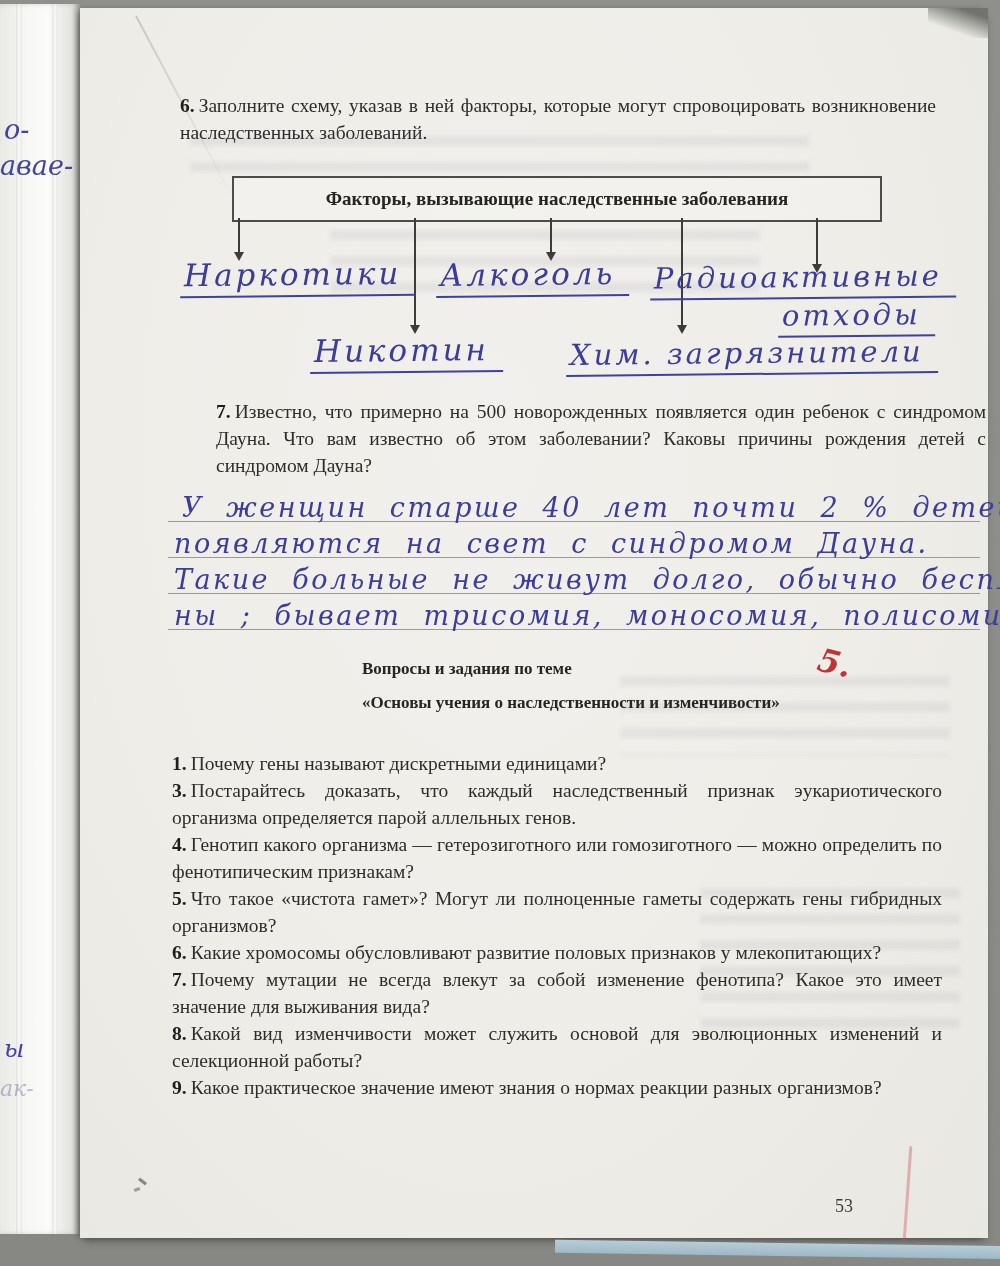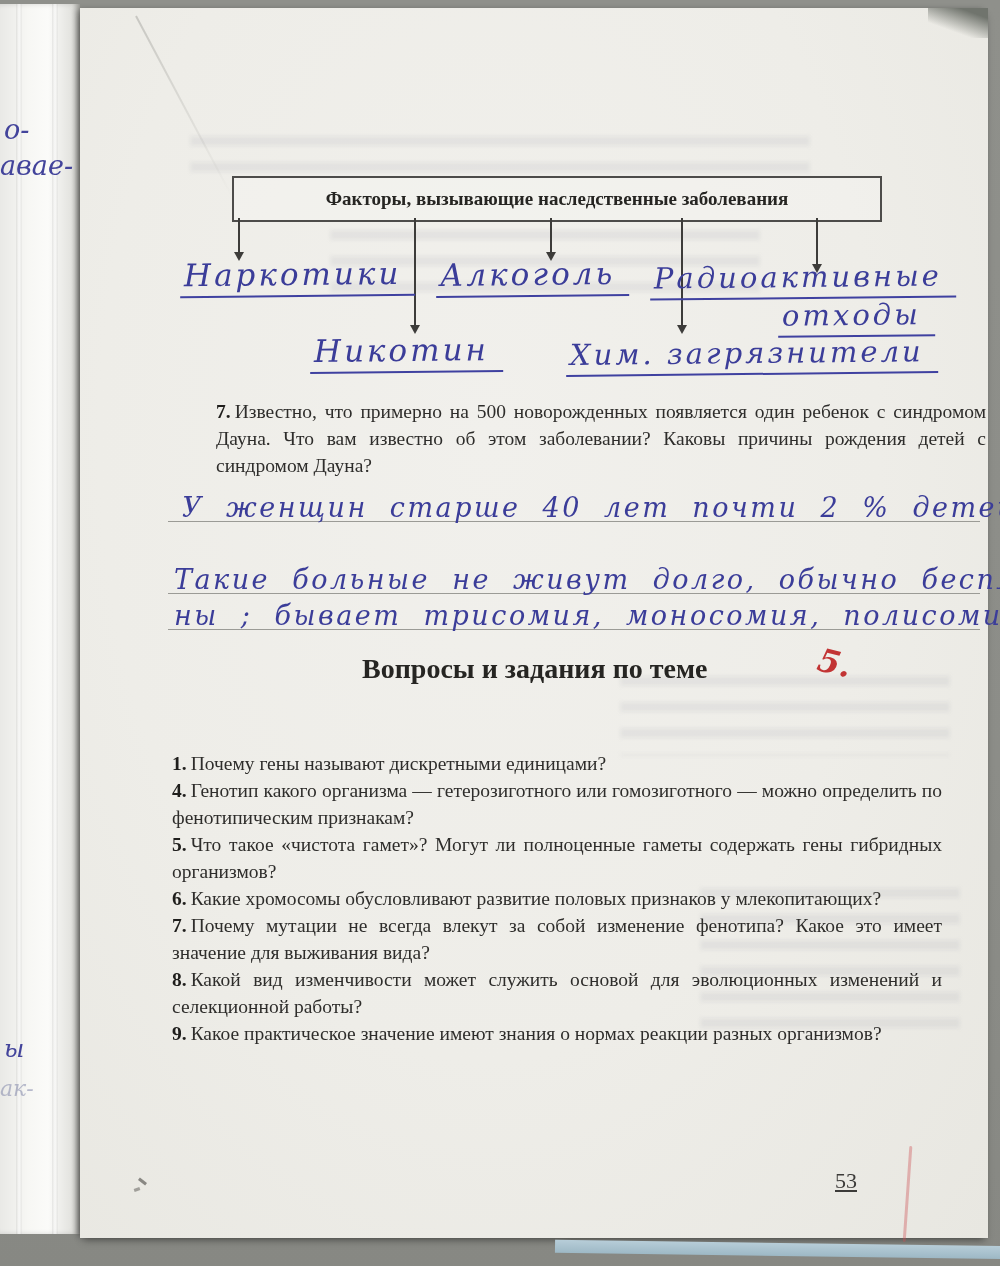--- a/index.html
+++ b/index.html
@@ -44,22 +44,22 @@
   .hw-word{font-size:31px;letter-spacing:3px;border-bottom:2.5px solid #3f41a0;
      padding:0 14px 3px 4px;transform:rotate(-.6deg);}
   .ans-line{position:absolute;left:88px;width:812px;height:35px;
      border-bottom:1.5px solid #9b9b96;}
   .ans-line .hw{position:absolute;bottom:-2px;left:6px;font-size:27px;
      letter-spacing:2.5px;word-spacing:11px;}
   .grade{position:absolute;left:738px;top:636px;color:#c23434;
      font-family:"DejaVu Serif",serif;font-style:italic;font-size:32px;
      transform:rotate(14deg);font-weight:700;}
   .heading{position:absolute;left:282px;top:644px;width:480px;
-     font-weight:700;font-size:28px;line-height:34px;color:#262522;text-align:left;}
-  .pagenum{position:absolute;left:755px;top:1160px;font-size:22px;color:#3c3b39;text-decoration:underline;}
+     font-weight:700;font-size:17px;line-height:34px;color:#262522;text-align:left;}
+  .pagenum{position:absolute;left:755px;top:1188px;font-size:18px;color:#3c3b39;}
   .mnote{font-family:"DejaVu Serif",serif;font-style:italic;color:#43449b;position:absolute;white-space:nowrap;}
   .red-streak{position:absolute;left:826px;top:1138px;width:3px;height:96px;
      background:rgba(205,80,85,.38);transform:rotate(4deg);border-radius:2px;}
   .tick{position:absolute;left:58px;top:1172px;width:9px;height:3px;background:#55534f;
      transform:rotate(38deg);opacity:.65;}
   .tick2{position:absolute;left:54px;top:1180px;width:6px;height:3px;background:#55534f;
      transform:rotate(-20deg);opacity:.5;}
 </style>
 </head>
 <body>
@@ -77,20 +77,23 @@
 
   <div class="page">
     <div class="corner-dark"></div>
     <div class="crease"></div>
 
     <div class="ghost" style="left:110px;top:128px;width:620px;height:40px;"></div>
     <div class="ghost" style="left:250px;top:222px;width:430px;height:70px;"></div>
     <div class="ghost" style="left:540px;top:668px;width:330px;height:80px;"></div>
     <div class="ghost" style="left:620px;top:880px;width:260px;height:140px;"></div>
 
+    <p class="print qp" style="left:100px;top:84px;width:756px;">
+      <b>6.</b><span>Заполните схему, указав в ней факторы, которые могут спровоцировать возникновение наследственных заболеваний.</span>
+    </p>
 
     <div class="scheme-box">
       <span>Факторы, вызывающие наследственные заболевания</span>
     </div>
     <div class="arrow" style="left:158px;top:210px;height:34px"></div>
     <div class="arrow" style="left:334px;top:210px;height:107px"></div>
     <div class="arrow" style="left:470px;top:210px;height:34px"></div>
     <div class="arrow" style="left:601px;top:210px;height:107px"></div>
     <div class="arrow" style="left:736px;top:210px;height:46px"></div>
 
@@ -101,35 +104,40 @@
     <span class="hw hw-word" style="left:230px;top:324px;">Никотин</span>
     <span class="hw hw-word" style="left:486px;top:328px;font-size:29px;">Хим. загрязнители</span>
 
     <p class="print qp" style="left:92px;top:390px;width:770px;margin-left:44px;">
       <b>7.</b><span>Известно, что примерно на 500 новорожденных появляется один ребенок с синдромом Дауна. Что вам известно об этом заболевании? Каковы причины рождения детей с синдромом Дауна?</span>
     </p>
 
     <div class="ans-line" style="top:478px;">
       <span class="hw" style="left:14px;">У женщин старше 40 лет почти 2 % детей</span>
     </div>
+    <div class="ans-line" style="top:514px;">
+      <span class="hw">появляются на свет с синдромом Дауна.</span>
+    </div>
     <div class="ans-line" style="top:550px;">
       <span class="hw">Такие больные не живут долго, обычно бесплод-</span>
     </div>
     <div class="ans-line" style="top:586px;">
       <span class="hw">ны ; бывает трисомия, моносомия, полисомия.</span>
     </div>
 
     <span class="grade">5.</span>
 
     <div class="heading">
       <div>Вопросы и задания по теме</div>
+      <div>«Основы учения о наследственности и изменчивости»</div>
     </div>
 
     <div class="print" style="left:92px;top:742px;width:770px;">
       <p class="qp"><b>1.</b><span>Почему гены называют дискретными единицами?</span></p>
+      <p class="qp"><b>3.</b><span>Постарайтесь доказать, что каждый наследственный признак эукариотического организма определяется парой аллельных генов.</span></p>
       <p class="qp"><b>4.</b><span>Генотип какого организма — гетерозиготного или гомозиготного — можно определить по фенотипическим признакам?</span></p>
       <p class="qp"><b>5.</b><span>Что такое «чистота гамет»? Могут ли полноценные гаметы содержать гены гибридных организмов?</span></p>
       <p class="qp"><b>6.</b><span>Какие хромосомы обусловливают развитие половых признаков у млекопитающих?</span></p>
       <p class="qp"><b>7.</b><span>Почему мутации не всегда влекут за собой изменение фенотипа? Какое это имеет значение для выживания вида?</span></p>
       <p class="qp"><b>8.</b><span>Какой вид изменчивости может служить основой для эволюционных изменений и селекционной работы?</span></p>
       <p class="qp"><b>9.</b><span>Какое практическое значение имеют знания о нормах реакции разных организмов?</span></p>
     </div>
 
     <span class="pagenum">53</span>
     <div class="red-streak"></div>

